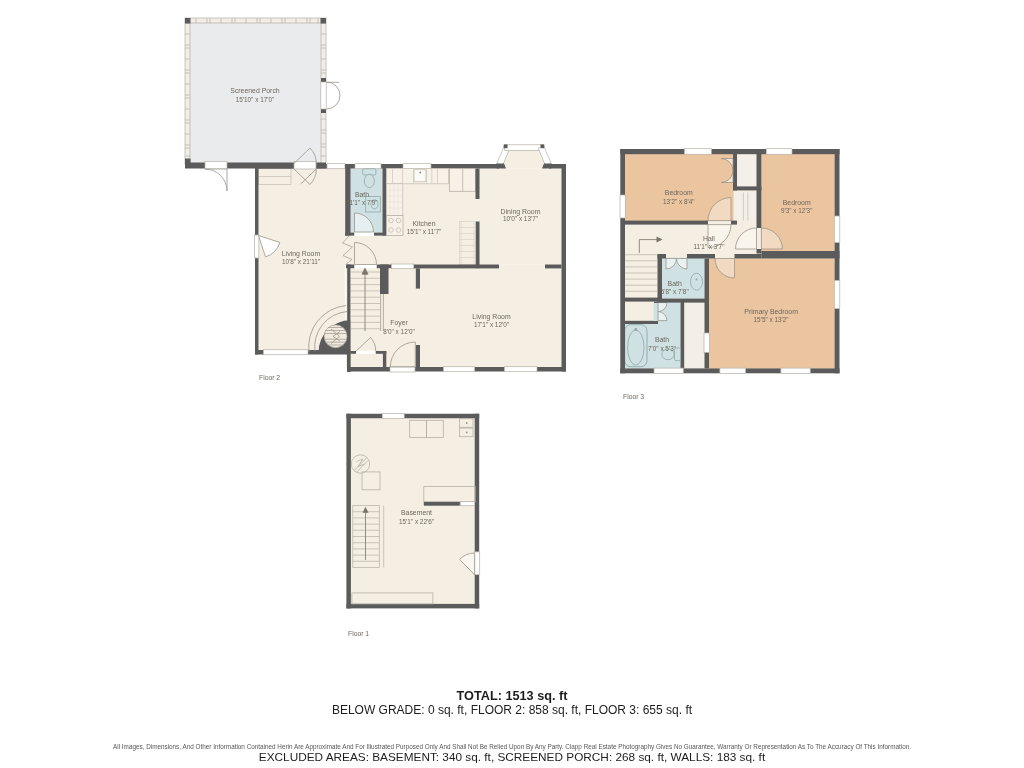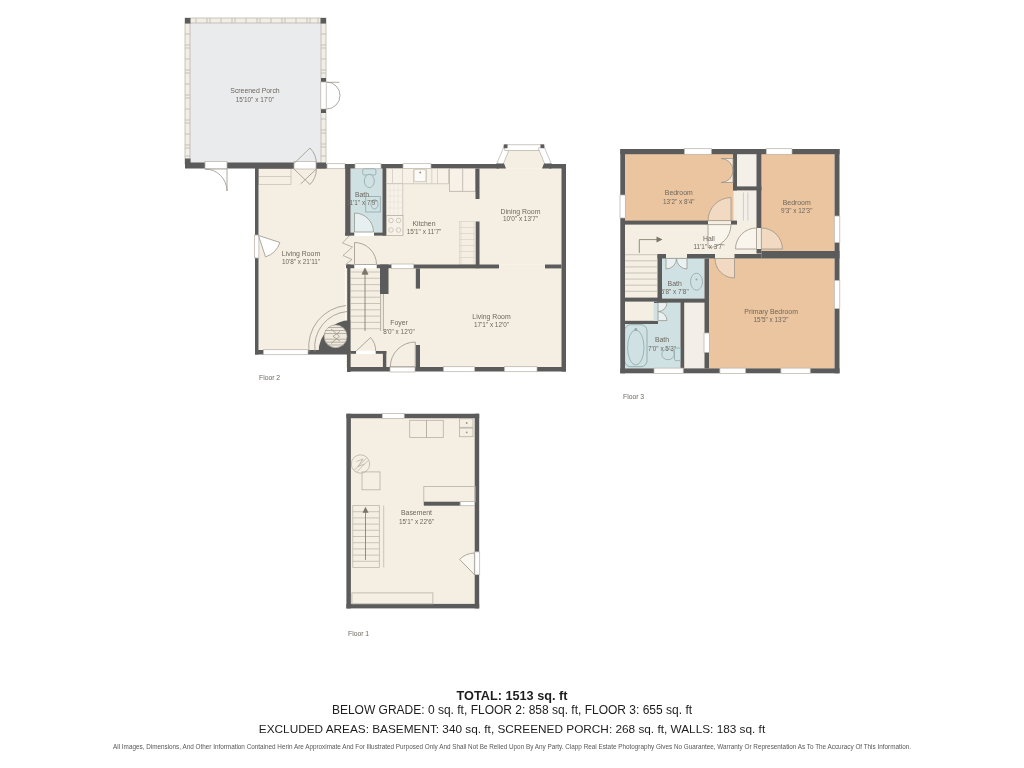--- a/index.html
+++ b/index.html
@@ -549,15 +549,15 @@
   <text x="416.5" y="524" font-size="6.4" text-anchor="middle" class="lbl">15'1" x 22'6"</text>
 
   <text x="348" y="636" font-size="6.8" class="lbl">Floor 1</text>
 </g>
 </svg>
 
 <div class="bt" style="top:688.5px;font-size:12.7px;font-weight:bold;">TOTAL: 1513 sq. ft</div>
 
 <div class="bt" style="top:703px;font-size:12px;">BELOW GRADE: 0 sq. ft, FLOOR 2: 858 sq. ft, FLOOR 3: 655 sq. ft</div>
 
-<div class="bt" style="top:722px;font-size:11.8px;">EXCLUDED AREAS: BASEMENT: 340 sq. ft, SCREENED PORCH: 268 sq. ft, WALLS: 183 sq. ft</div>
+<div class="bt" style="top:750px;font-size:11.8px;">EXCLUDED AREAS: BASEMENT: 340 sq. ft, SCREENED PORCH: 268 sq. ft, WALLS: 183 sq. ft</div>
 
 <div class="bt" style="top:742.5px;font-size:6.35px;color:#585858;">All Images, Dimensions, And Other Information Contained Herin Are Approximate And For Illustrated Purposed Only And Shall Not Be Relied Upon By Any Party. Clapp Real Estate Photography Gives No Guarantee, Warranty Or Representation As To The Accuracy Of This Information.</div>
 
 </body></html>

